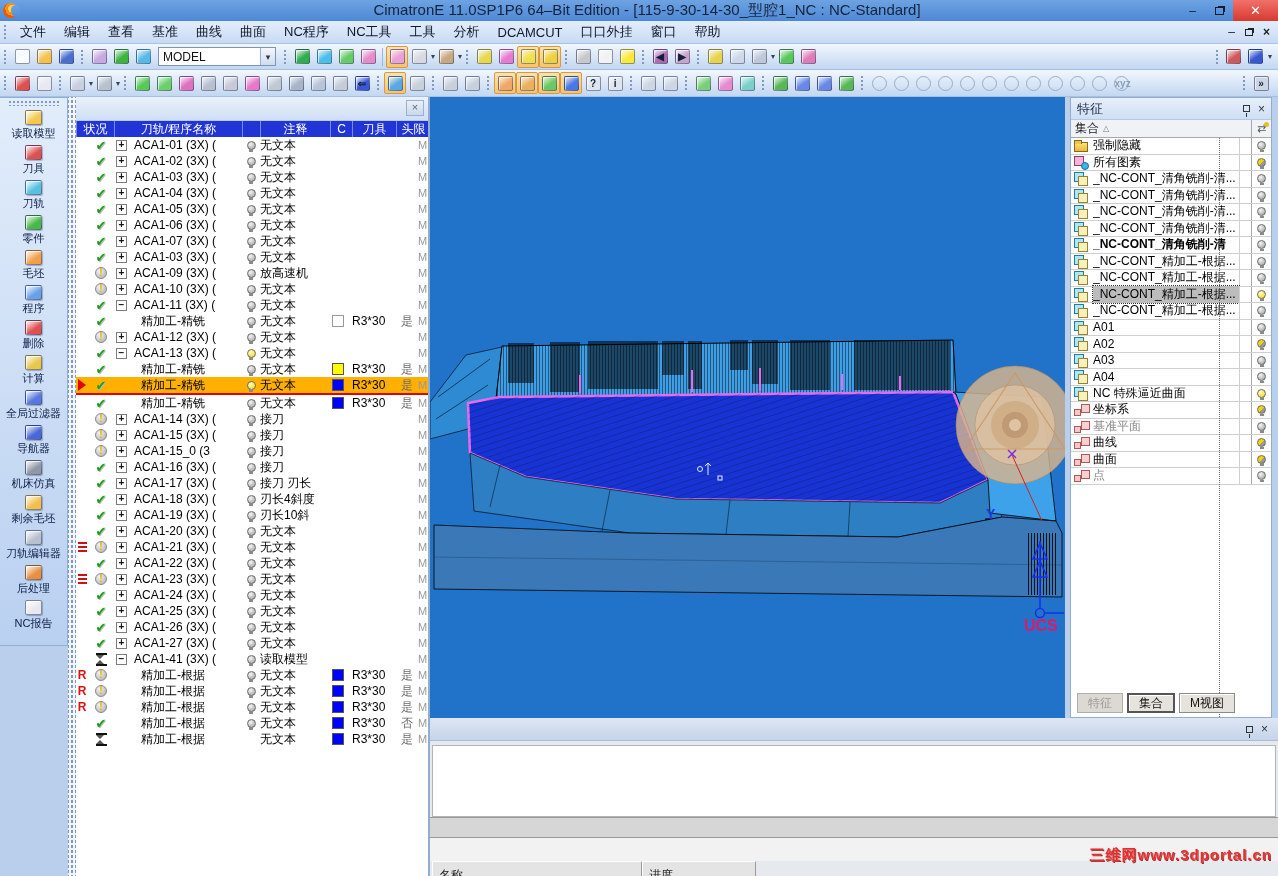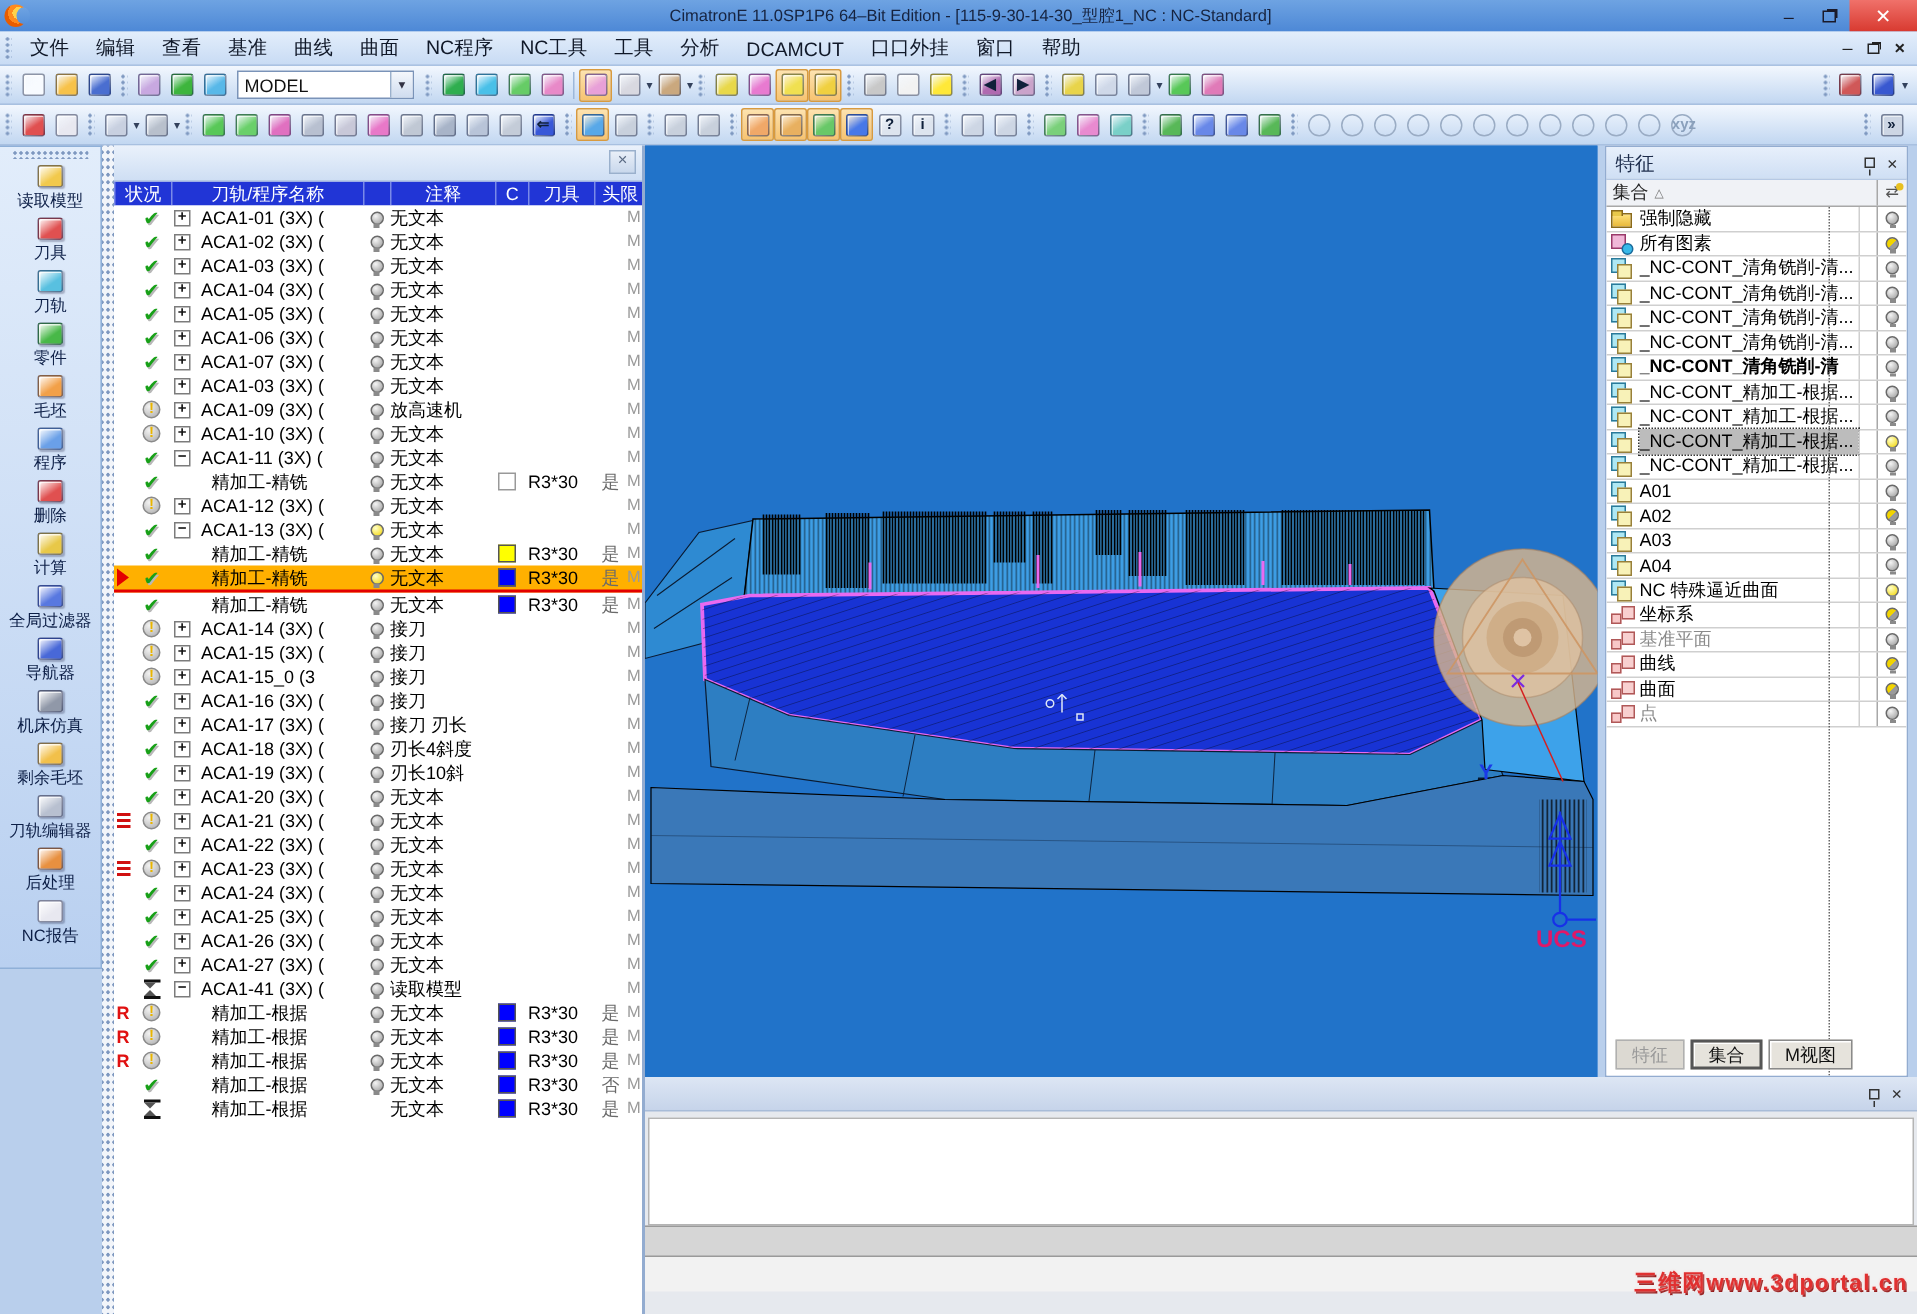--- a/index.html
+++ b/index.html
@@ -6,21 +6,21 @@
   html,body { width:1278px; height:876px; overflow:hidden; }
   body { font-family:"Liberation Sans","DejaVu Sans",sans-serif; font-size:12px; background:#b9cfec; position:relative; }
 
   
   .titlebar { position:absolute; left:0; top:0; width:1278px; height:21px;
     background:linear-gradient(#6ea3e2,#4d88d6); display:flex; align-items:center; }
   .logo { width:15px; height:15px; margin-left:3px; border-radius:50%;
     background:radial-gradient(circle at 62% 38%, #ffd24a 0 4px, #ff8a1e 4px 7px, #e85c00 7px); position:relative; }
   .logo::after { content:""; position:absolute; right:-2px; top:2px; width:9px; height:11px; border-radius:50%;
     background:linear-gradient(#6ea3e2,#5590da); }
-  .title-text { position:absolute; left:16px; right:0; text-align:center; font-size:11px; color:#16233f; }
+  .title-text { position:absolute; left:16px; right:0; text-align:center; font-size:15px; color:#16233f; }
   .winbtns { margin-left:auto; display:flex; align-items:center; height:100%; }
   .wb { width:27px; height:100%; display:flex; align-items:center; justify-content:center; color:#1a1a2a; font-size:12px; }
   .wb-restore span { width:9px; height:8px; border:1px solid #1a1a2a; box-shadow:2px -2px 0 -1px #1a1a2a; display:block; }
   .wb-close { width:45px; background:linear-gradient(#f0716a,#d83a30); color:#fff; font-size:13px; font-weight:bold; }
 
   
   .menubar { position:absolute; left:0; top:21px; width:1278px; height:23px;
     background:linear-gradient(#e3eefb,#c8dbf4); display:flex; align-items:center; border-bottom:1px solid #aac2e2; }
   .grip { width:5px; height:16px; margin:0 3px;
     background-image:radial-gradient(#7e98c0 1px, transparent 1.2px); background-size:4px 4px; }
@@ -1577,14 +1577,18 @@
 <div class="dock">
   <div class="dock-head">
     <span class="rp-ctrl" style="margin-left:auto; margin-right:10px;">
       <span class="pin"></span>
       <span class="rp-x">×</span>
     </span>
   </div>
   <div class="dock-white1"></div>
   <div class="dock-band"></div>
   <div class="dock-white2"></div>
+  <div class="dock-headerrow">
+    <span class="dcell c1">名称</span>
+    <span class="dcell c2">进度</span>
+  </div>
   <span class="watermark">三维网www.3dportal.cn</span>
 </div>
 
 </body></html>

